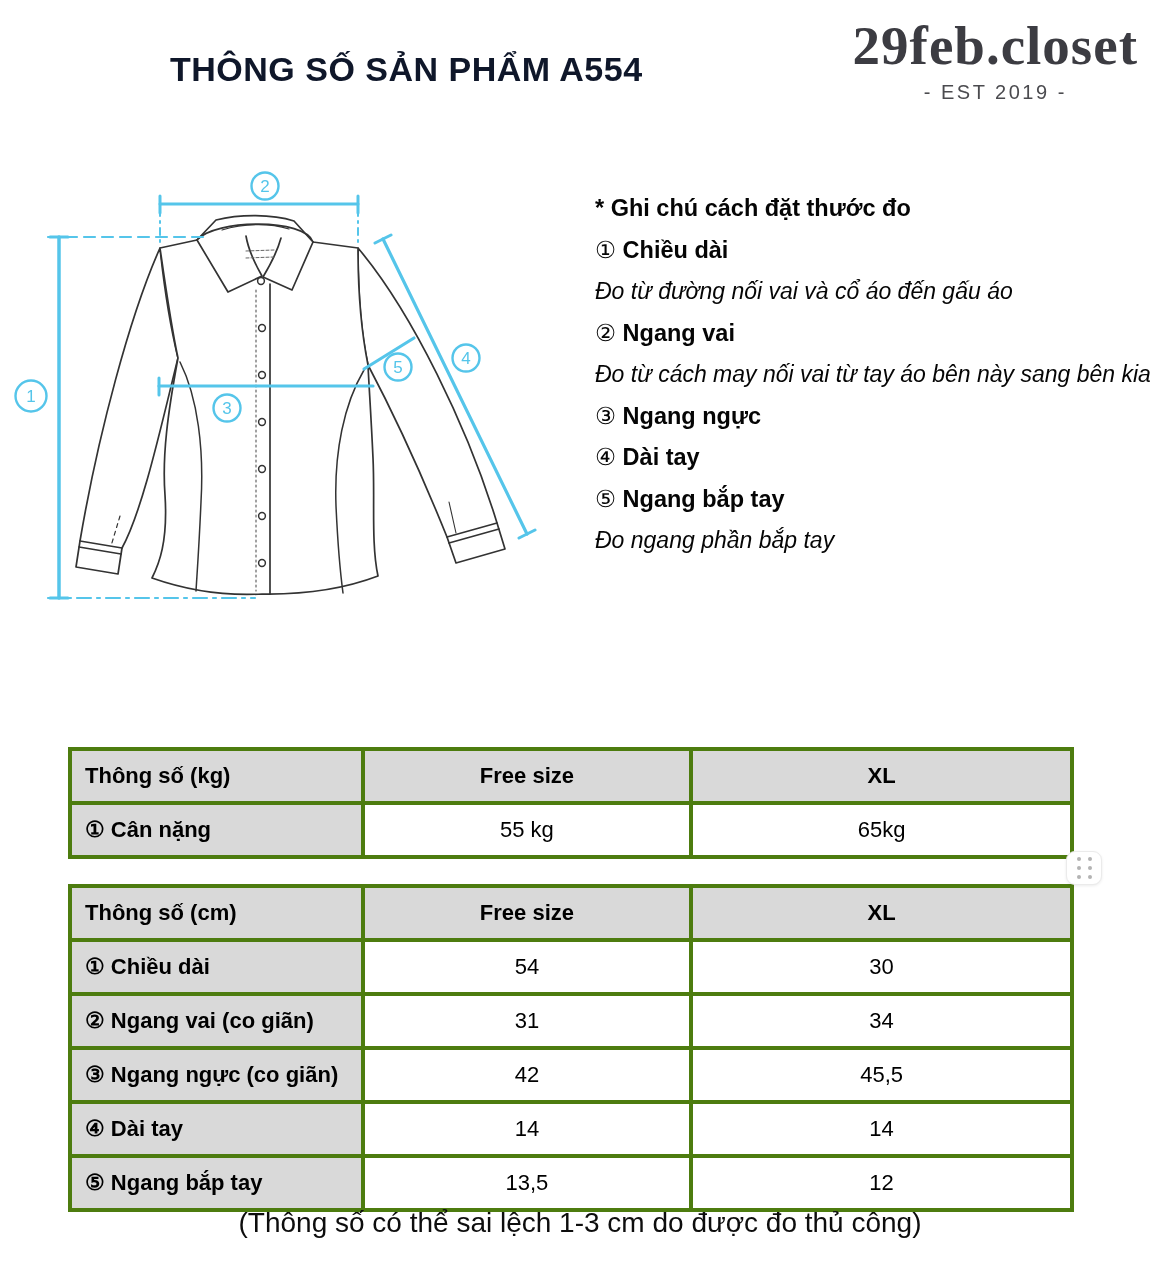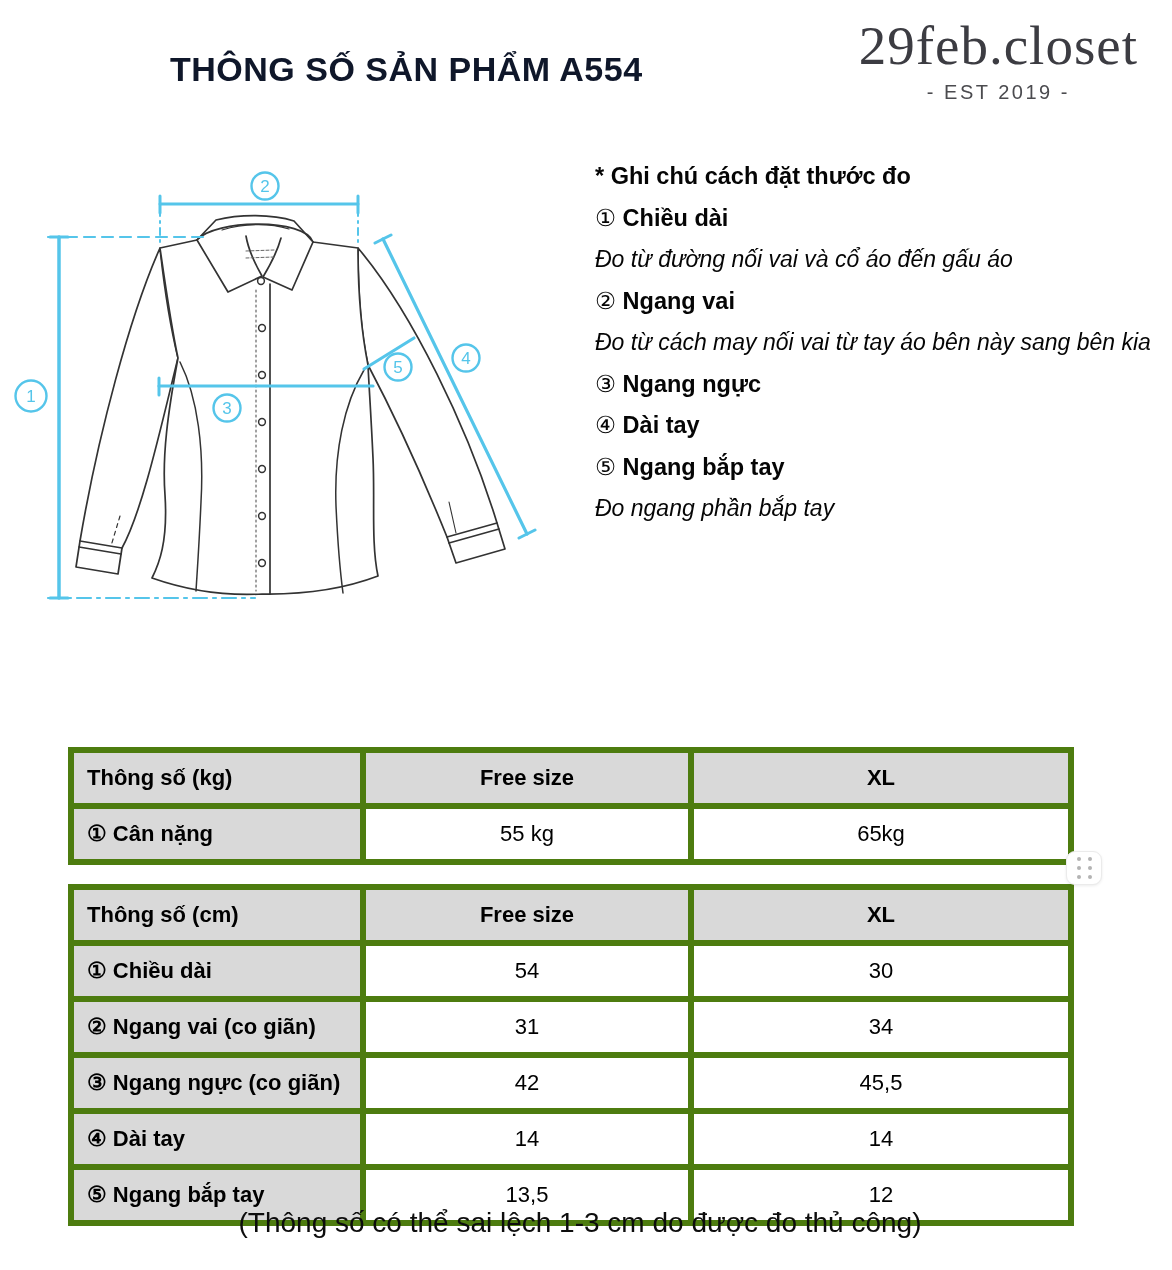--- a/index.html
+++ b/index.html
@@ -7,39 +7,39 @@
     position:relative;width:1172px;height:1270px;background:#fff;
     font-family:"Liberation Sans",sans-serif;color:#000;overflow:hidden;
   }
   .title{
     position:absolute;left:170px;top:50px;font-size:34px;font-weight:700;
     letter-spacing:.5px;color:#0f172a;white-space:nowrap;
   }
   .brand{position:absolute;top:14px;right:34px;text-align:center;color:#3c3c42;}
   .brand-name{
     font-family:"Liberation Serif","DejaVu Serif",serif;font-size:55px;
-    font-weight:400;letter-spacing:1px;line-height:1.15;
+    font-weight:700;letter-spacing:1px;line-height:1.15;
   }
   .brand-tagline{
     font-size:20px;letter-spacing:2.5px;color:#4b4b4f;margin-top:4px;
   }
   .diagram{position:absolute;left:0;top:150px;width:580px;height:500px;}
   .notes{
     position:absolute;left:595px;top:156px;width:578px;
     font-size:23.5px;line-height:41.5px;color:#050505;
   }
-  .notes-heading{font-weight:700;}
+  .notes-heading{font-weight:700;margin-top:32px;}
   .note-label{font-weight:700;}
   .note-num{font-weight:400;}
   .note-desc{font-style:italic;font-size:23px;font-weight:400;}
   .spec-table{
     position:absolute;left:68px;width:1006px;border-collapse:collapse;
     table-layout:fixed;font-size:22px;background:#fff;
   }
-  .spec-table th,.spec-table td{border:6px solid #4d7c0f;padding:12px 13px;overflow:hidden;}
+  .spec-table th,.spec-table td{border:4px solid #4d7c0f;padding:12px 13px;overflow:hidden;}
   .spec-table th{background:#d9d9d9;font-weight:700;text-align:center;}
   .spec-table th.rowhead-col{text-align:left;}
   .spec-table td.lab{background:#d9d9d9;font-weight:700;text-align:left;}
   .spec-table td.val{text-align:center;font-weight:400;background:#fff;}
   #table-kg{top:747px;}
   #table-kg tr{height:49px;}
   #table-cm{top:884px;}
   #table-cm tr{height:47px;}
   .drag-handle{
     position:absolute;left:1066px;top:851px;width:34px;height:32px;

